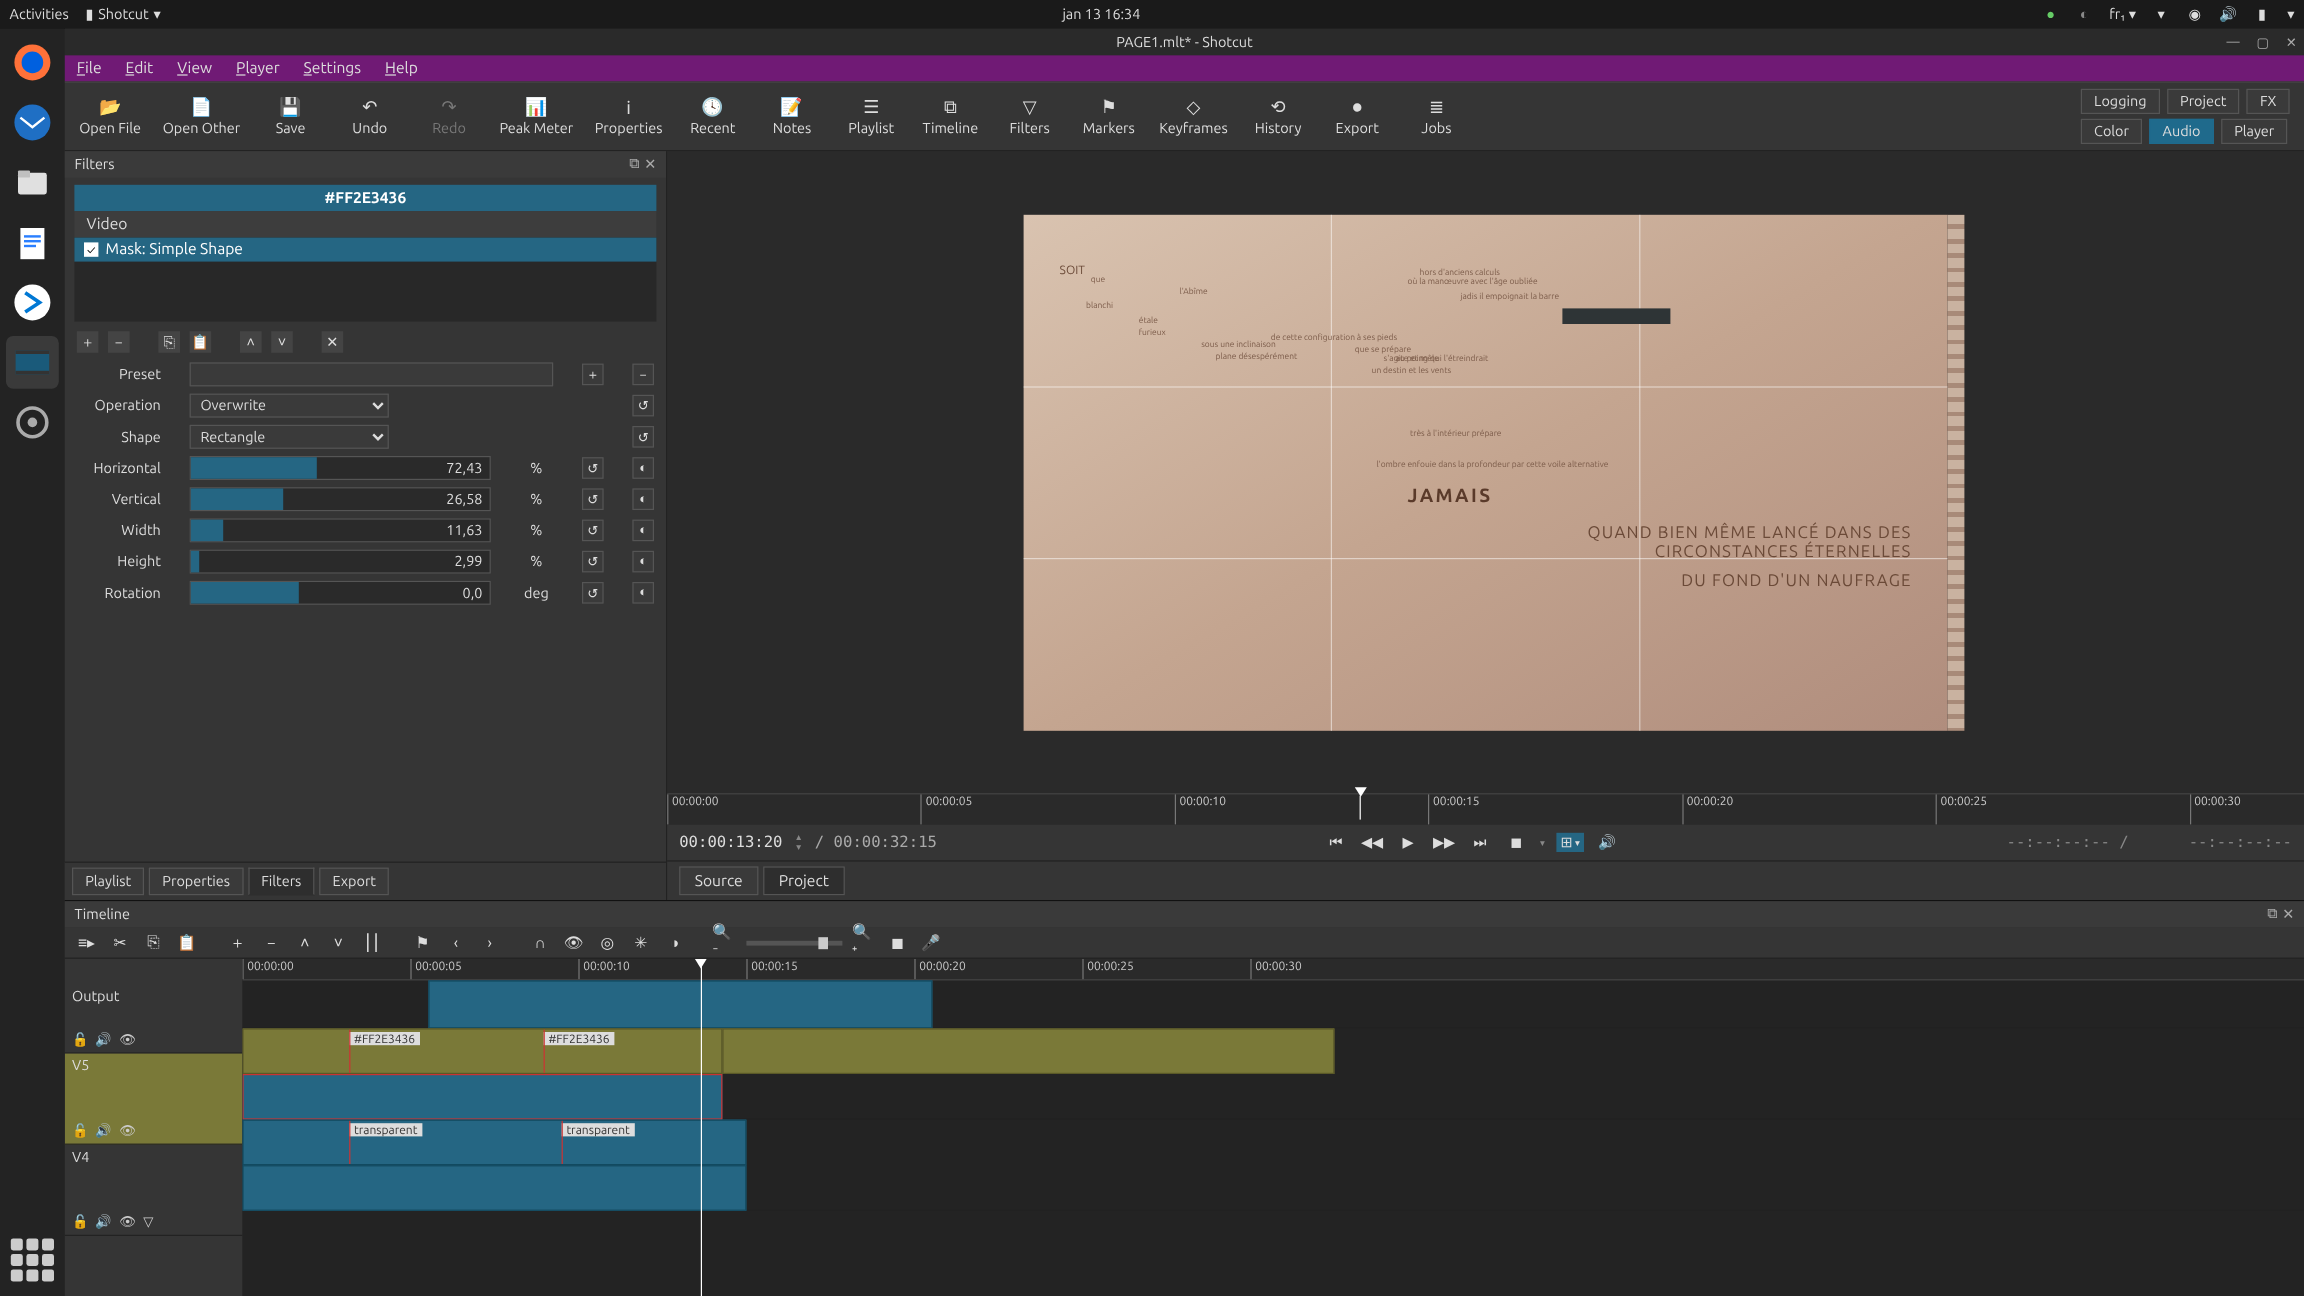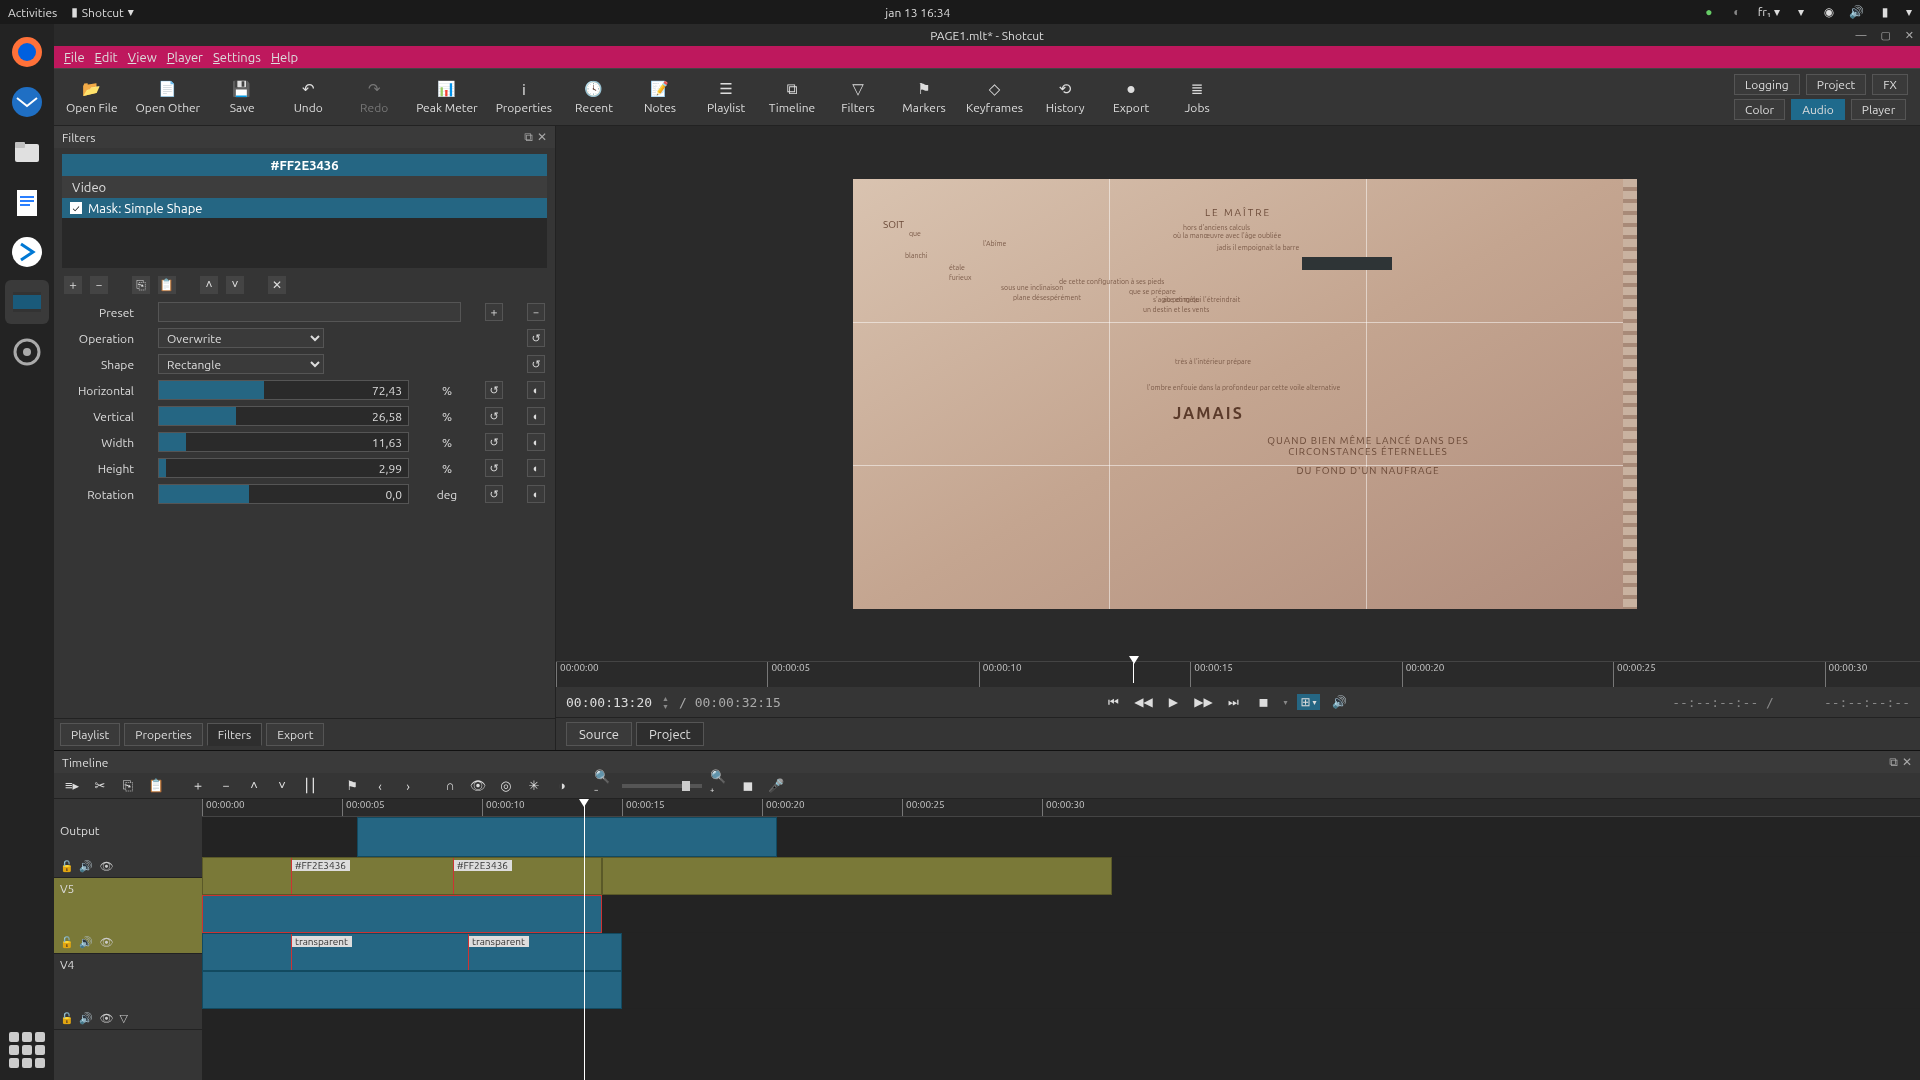--- a/index.html
+++ b/index.html
@@ -21,21 +21,21 @@
 
 
 .app { position: absolute; left: 54px; top: 24px; right: 0; bottom: 0; display: flex; flex-direction: column; background: #2e2e2e; }
 
 
 .titlebar { height: 22px; background: #2a2a2a; display: flex; align-items: center; justify-content: center; position: relative; font-size: 12px; }
 .titlebar .win-btns { position: absolute; right: 6px; display: flex; gap: 14px; }
 .titlebar .win-btns span { cursor: pointer; color: #aaa; font-size: 11px; }
 
 
-.menubar { height: 22px; background: #be185d; display: flex; align-items: center; gap: 10px; padding: 0 10px; font-size: 13px; }
+.menubar { height: 22px; background: #701a75; display: flex; align-items: center; gap: 20px; padding: 0 10px; font-size: 13px; }
 .menubar span { cursor: pointer; }
 .menubar span u { text-decoration: underline; }
 
 
 .main-toolbar { height: 58px; background: #353535; display: flex; align-items: center; padding: 0 12px; gap: 18px; border-top: 1px solid #444; border-bottom: 1px solid #222; }
 .tool-btn { display: flex; flex-direction: column; align-items: center; gap: 3px; min-width: 48px; cursor: pointer; font-size: 12px; color: #ddd; }
 .tool-btn.disabled { color: #777; }
 .tool-btn .t-icon { height: 18px; display: flex; align-items: center; justify-content: center; font-size: 15px; }
 .main-toolbar .right-tabs { margin-left: auto; display: flex; flex-direction: column; gap: 4px; }
 .right-tabs .row { display: flex; gap: 6px; }
@@ -71,21 +71,21 @@
 
 
 .preview-area { flex: 1; display: flex; flex-direction: column; background: #2a2a2a; }
 .preview-canvas { flex: 1; position: relative; background: #2a2a2a; display: flex; align-items: center; justify-content: center; }
 .preview-img { width: 770px; height: 430px; background: linear-gradient(150deg,#d9c3b0 0%,#c4a590 50%,#b08d7d 100%); position: relative; font-family: Georgia, serif; }
 .preview-img .grid-v { position: absolute; top: 0; bottom: 0; width: 1px; background: rgba(255,255,255,0.5); }
 .preview-img .grid-h { position: absolute; left: 0; right: 0; height: 1px; background: rgba(255,255,255,0.5); }
 .preview-img .ov-title { position: absolute; top: 28px; width: 100%; text-align: center; color: #6b4a38; font-size: 10px; letter-spacing: 2px; }
 .preview-img .ov-soit { position: absolute; top: 40px; left: 30px; color: #6b4a38; font-size: 10px; }
 .preview-img .ov-jamais { position: absolute; top: 225px; left: 320px; color: #5a3a2a; font-size: 16px; font-weight: bold; letter-spacing: 2px; }
-.preview-img .ov-caps { position: absolute; top: 256px; left: 290px; right: 30px; color: #6b4a38; font-size: 10px; text-align: center; letter-spacing: 1px; }
+.preview-img .ov-caps { position: absolute; top: 256px; left: 290px; right: 30px; color: #6b4a38; font-size: 14px; text-align: right; letter-spacing: 1px; }
 .preview-img .mask-rect { position: absolute; top: 78px; left: 449px; width: 90px; height: 13px; background: #2E3436; }
 .preview-img .fine { position: absolute; color: #7a5a48; font-size: 7px; }
 .preview-img .film-edge { position: absolute; top: 0; bottom: 0; width: 14px; background: repeating-linear-gradient(#c9b2a0 0 8px,#a88a78 8px 12px); }
 .player-ruler { height: 26px; background: #2a2a2a; position: relative; border-top: 1px solid #444; }
 .player-ruler .tick { position: absolute; top: 0; bottom: 0; border-left: 1px solid #777; font-size: 10px; padding-left: 3px; color: #ccc; }
 .player-ruler .playhead { position: absolute; top: -6px; width: 10px; height: 10px; margin-left: -5px; }
 .player-ruler .playhead::before { content:''; display:block; width:0; height:0; border-left:5px solid transparent; border-right:5px solid transparent; border-top:8px solid #fff; }
 .player-ruler .playhead::after { content:''; position:absolute; left:4px; top:7px; width:1px; height:20px; background:#fff; }
 .player-controls { height: 30px; display: flex; align-items: center; gap: 10px; padding: 0 10px; background: #353535; }
 .player-controls .pc-btn { width: 20px; height: 20px; display: flex; align-items: center; justify-content: center; cursor: pointer; color: #ddd; font-size: 12px; }
@@ -420,21 +420,20 @@
     </div>
 
     <div class="preview-area">
       <div class="preview-canvas">
         <div class="preview-img">
           <div class="grid-v" style="left:33.3%"></div>
           <div class="grid-v" style="left:66.6%"></div>
           <div class="grid-h" style="top:33.3%"></div>
           <div class="grid-h" style="top:66.6%"></div>
           <div class="film-edge" style="right:-14px"></div>
-          <div class="ov-title">LE MAÎTRE</div>
           <div class="ov-soit">SOIT</div>
           <div class="fine" style="top:50px;left:56px">que</div>
           <div class="fine" style="top:60px;left:130px">l'Abîme</div>
           <div class="fine" style="top:72px;left:52px">blanchi</div>
           <div class="fine" style="top:84px;left:96px">étale</div>
           <div class="fine" style="top:94px;left:96px">furieux</div>
           <div class="fine" style="top:104px;left:148px">sous une inclinaison</div>
           <div class="fine" style="top:114px;left:160px">plane désespérément</div>
           <div class="fine" style="top:44px;left:330px">hors d'anciens calculs</div>
           <div class="fine" style="top:52px;left:320px">où la manœuvre avec l'âge oubliée</div>

